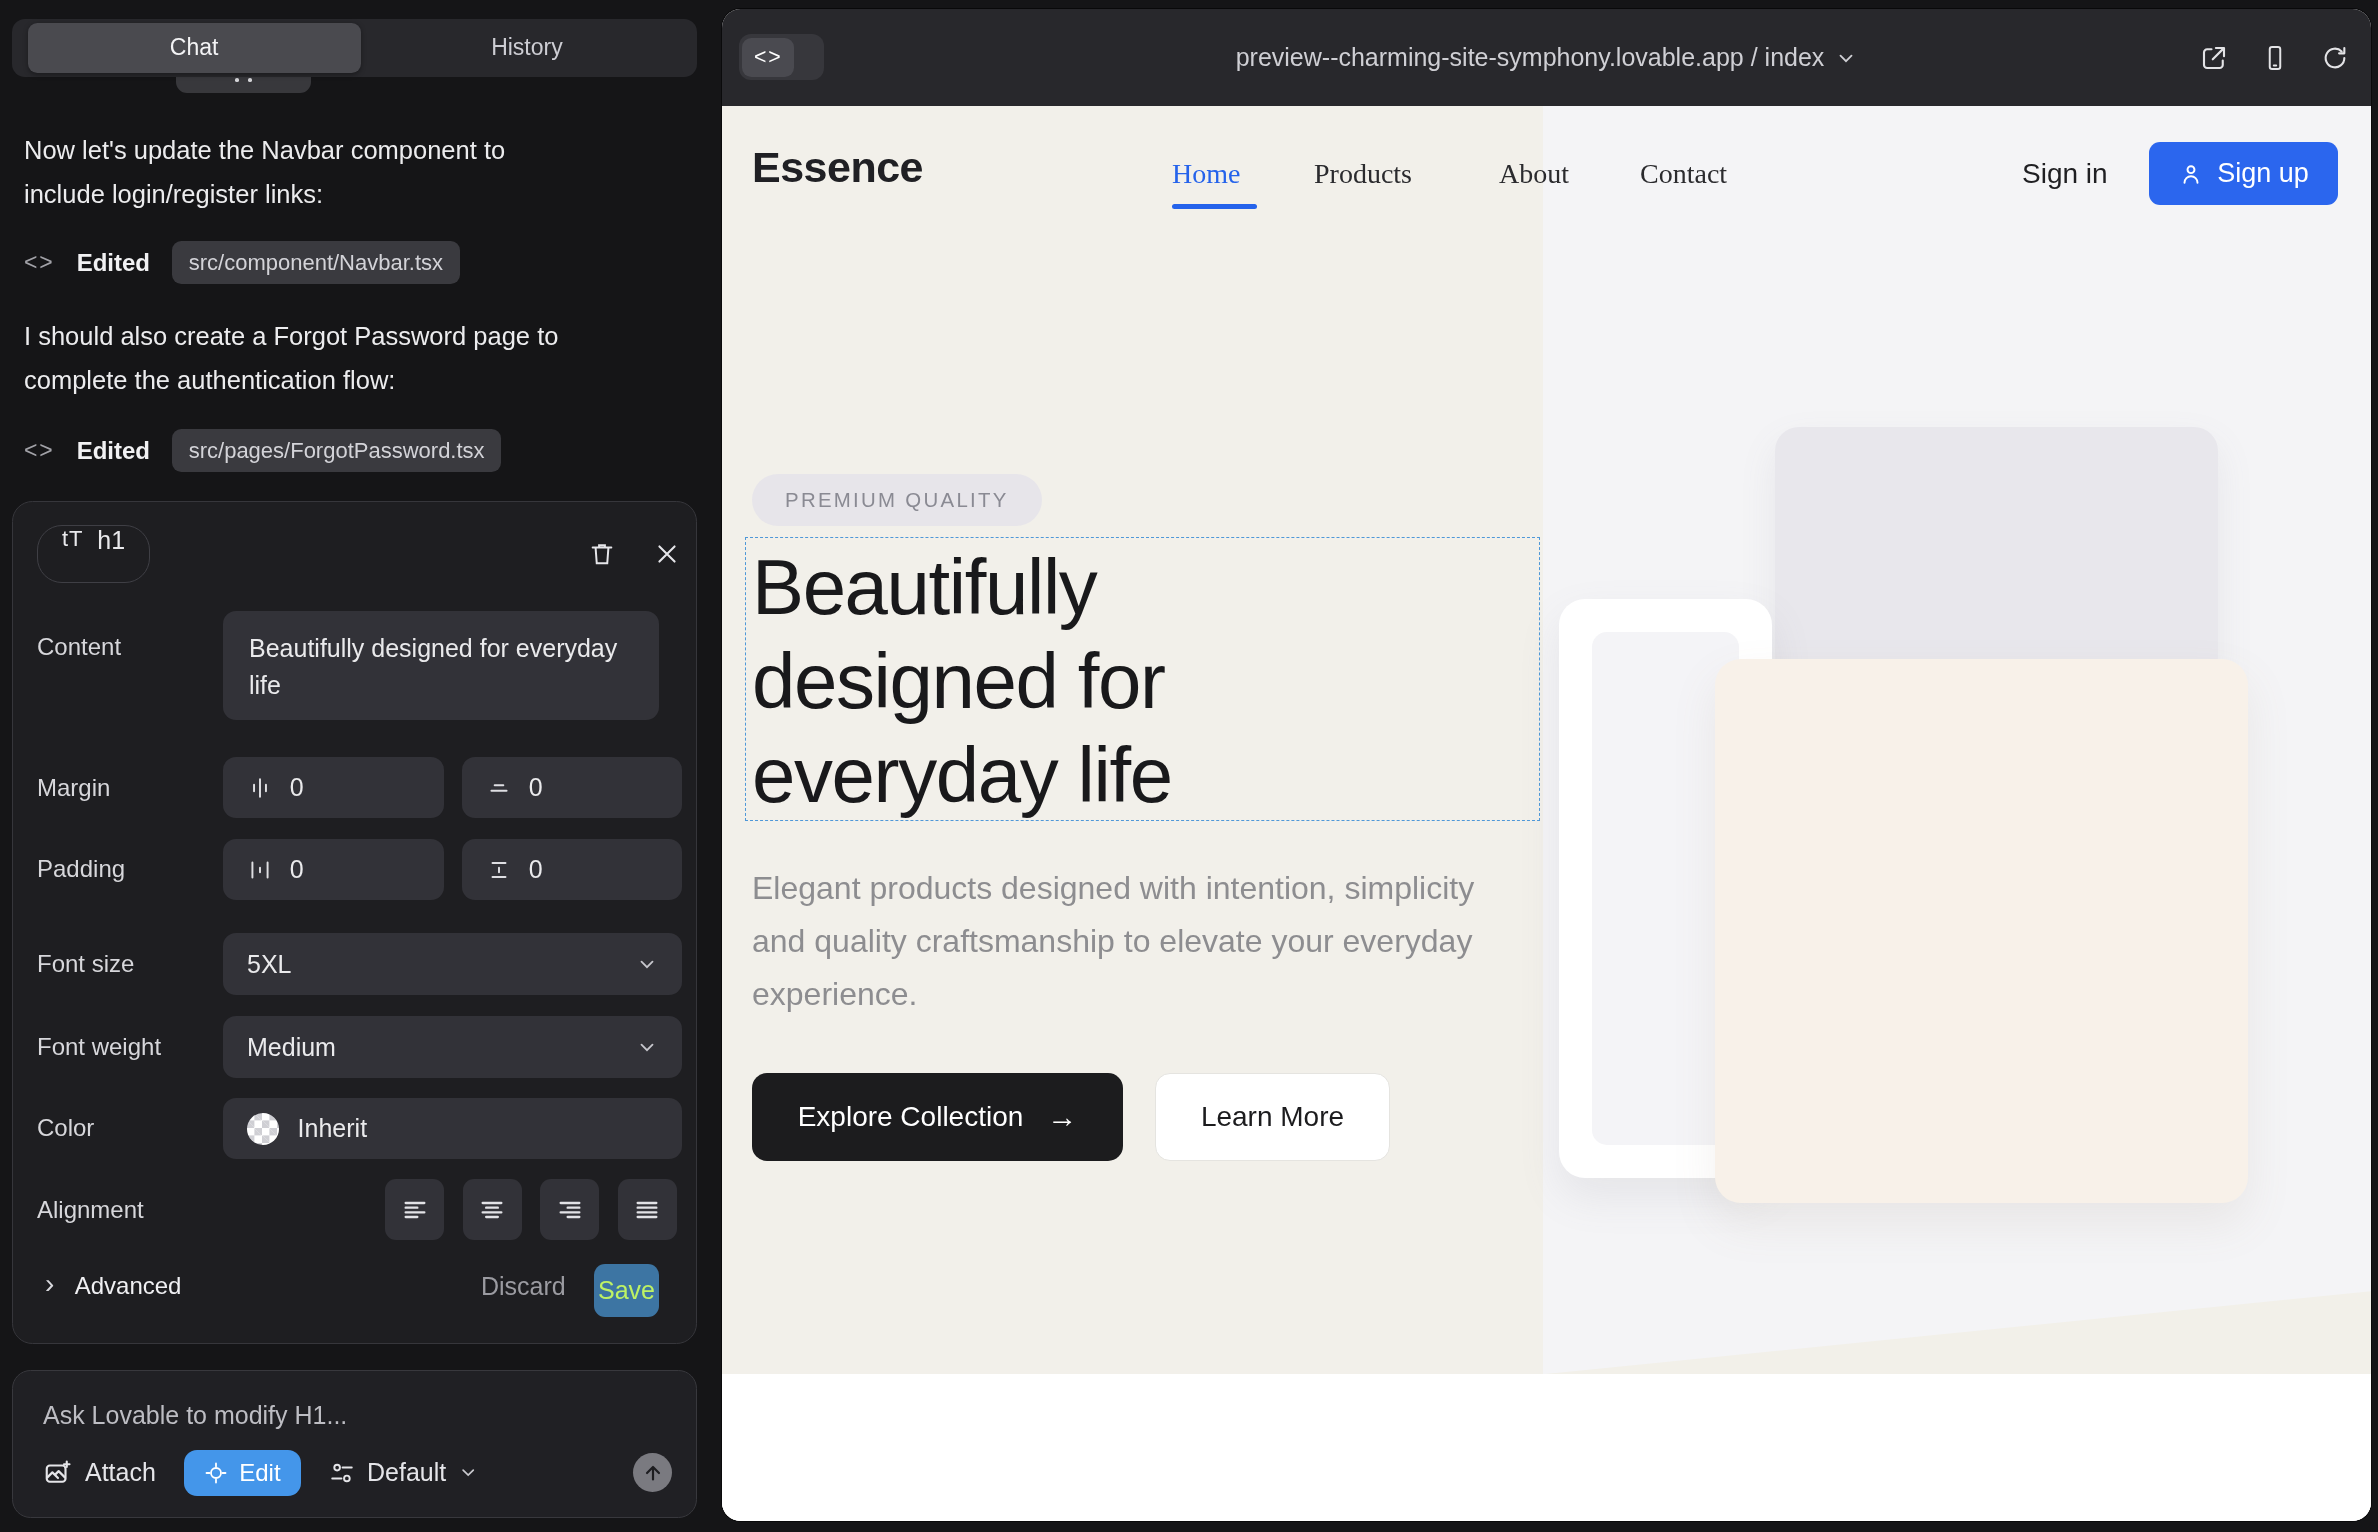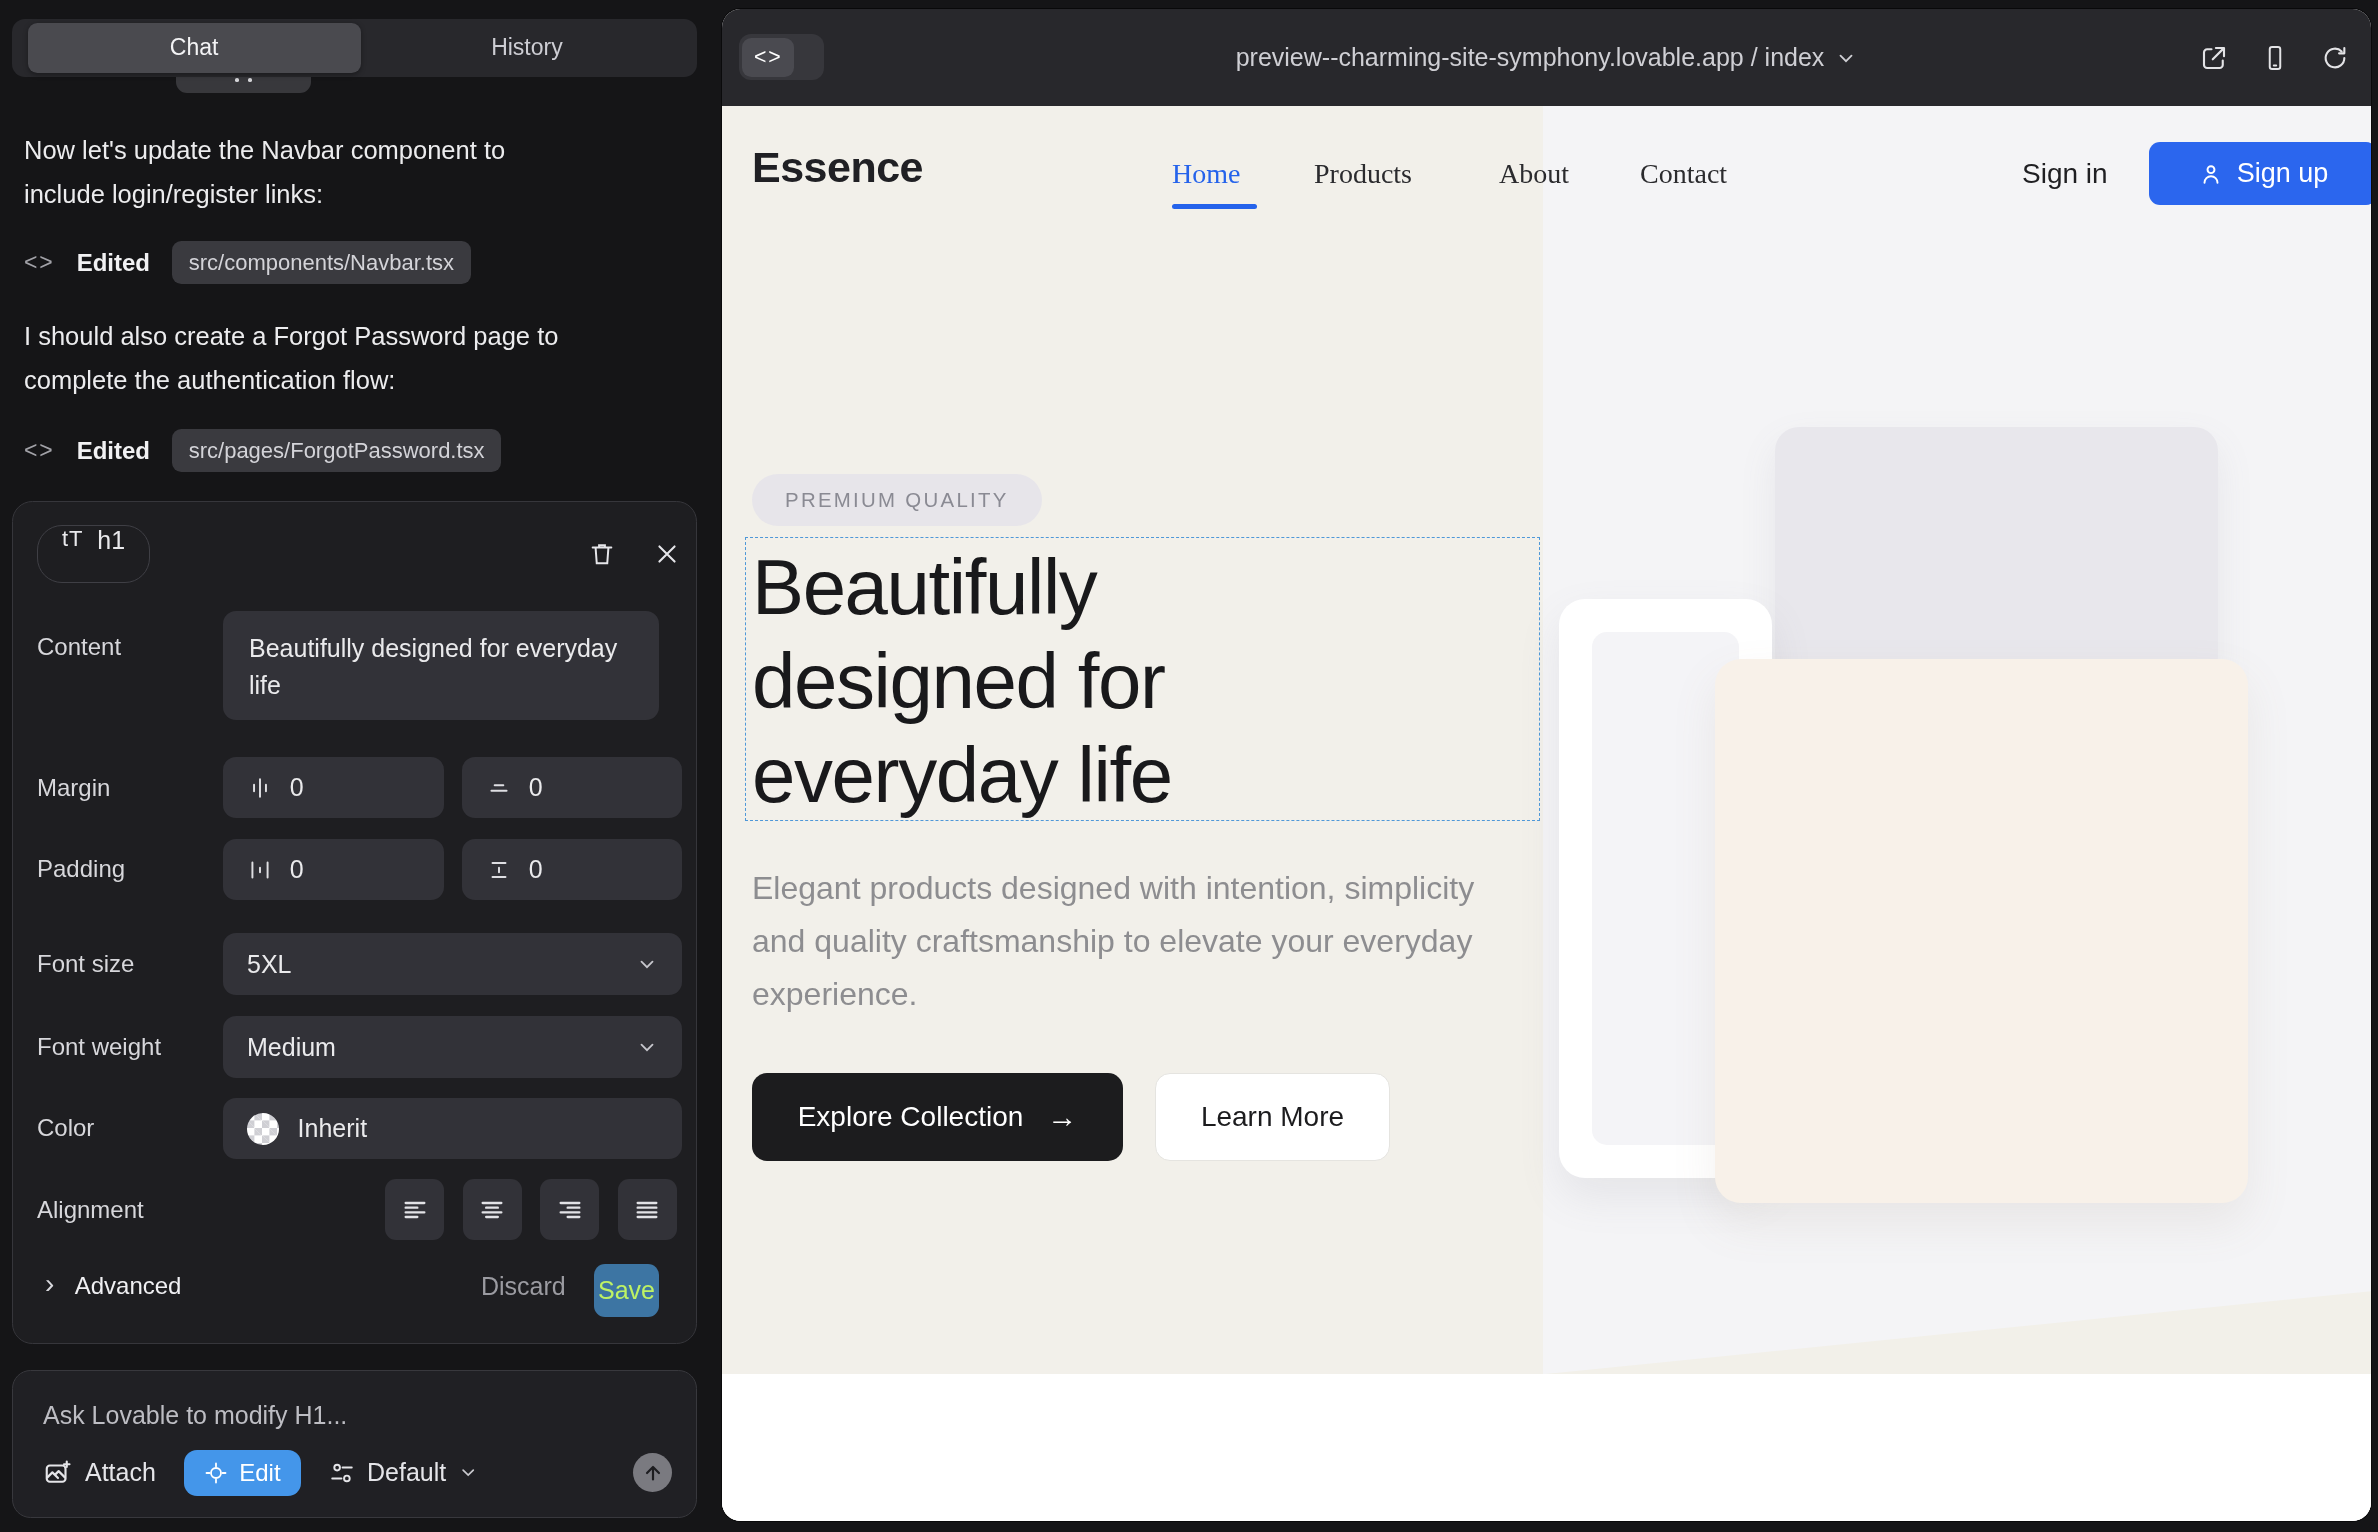--- a/index.html
+++ b/index.html
@@ -77,21 +77,21 @@
                box-shadow:0 18.6px 42px rgba(120,120,140,.12);}
   .shape-white .inner{position:absolute;left:33px;top:33px;right:33px;bottom:33px;background:#f4f4f7;border-radius:15px;}
   .shape-cream{position:absolute;left:993px;top:553px;width:533px;height:544px;background:#f8f1e9;border-radius:26px;
                box-shadow:0 20.4px 46px rgba(140,120,100,.10);}
 
   .brand{left:30px;top:37px;font-size:43px;font-weight:700;color:#202024;letter-spacing:-0.5px;}
   .nav-link{font-size:28px;color:#2b2b2e;top:52px;font-family:Liberation Serif, serif;}
   .nav-link.active{color:#2563eb;}
   .nav-underline{left:450px;top:98px;width:85px;height:4.6px;background:#2563eb;border-radius:2.8px;}
   .signin{left:1300px;top:52px;font-size:28px;color:#1f1f22;}
-  .signup{left:1427px;top:36px;width:228px;height:63px;background:#2b66ee;border-radius:11px;color:#fff;
+  .signup{left:1427px;top:36px;width:189px;height:63px;background:#2b66ee;border-radius:11px;color:#fff;
           display:flex;align-items:center;justify-content:center;gap:13px;font-size:27px;}
 
   .badge{left:30px;top:368px;height:52px;padding:0 33px;background:#e7e5ea;border-radius:28px;
          display:flex;align-items:center;font-size:20.4px;letter-spacing:2.3px;color:#8a8a93;}
   .selbox{left:23px;top:431px;width:795px;height:284px;border:1.9px dashed #4f98d8;box-sizing:border-box;}
   .hero-h1{left:30px;top:434px;font-size:78px;line-height:94px;font-weight:500;color:#19191b;letter-spacing:-1.4px;}
   .hero-p{left:30px;top:756px;width:742px;font-size:32px;line-height:53px;color:#8d8d90;}
   .cta-dark{left:30px;top:967px;width:371px;height:88px;background:#1c1c1e;border-radius:15px;color:#fff;
             display:flex;align-items:center;justify-content:center;gap:24px;font-size:28px;}
   .cta-light{left:433px;top:967px;width:235px;height:88px;background:#fff;border:1.9px solid #e5e4e0;box-sizing:border-box;
@@ -114,21 +114,21 @@
   <div class="abs hidden-chip">
       <i></i>
       <i></i>
     </div>
 
   <div class="abs msg" style="top:128px;">Now let's update the Navbar component to include login/register links:</div>
 
   <div class="abs edited-row" style="top:240px;">
     <span class="code-glyph">&lt;&gt;</span>
     <span class="edited-label">Edited</span>
-    <span class="file-chip">src/components/Navbar.tsx</span>
+    <span class="file-chip">src/component/Navbar.tsx</span>
   </div>
 
   <div class="abs msg" style="top:314px;">I should also create a Forgot Password page to complete the authentication flow:</div>
 
   <div class="abs edited-row" style="top:428px;">
     <span class="code-glyph">&lt;&gt;</span>
     <span class="edited-label">Edited</span>
     <span class="file-chip">src/pages/ForgotPassword.tsx</span>
   </div>
 

